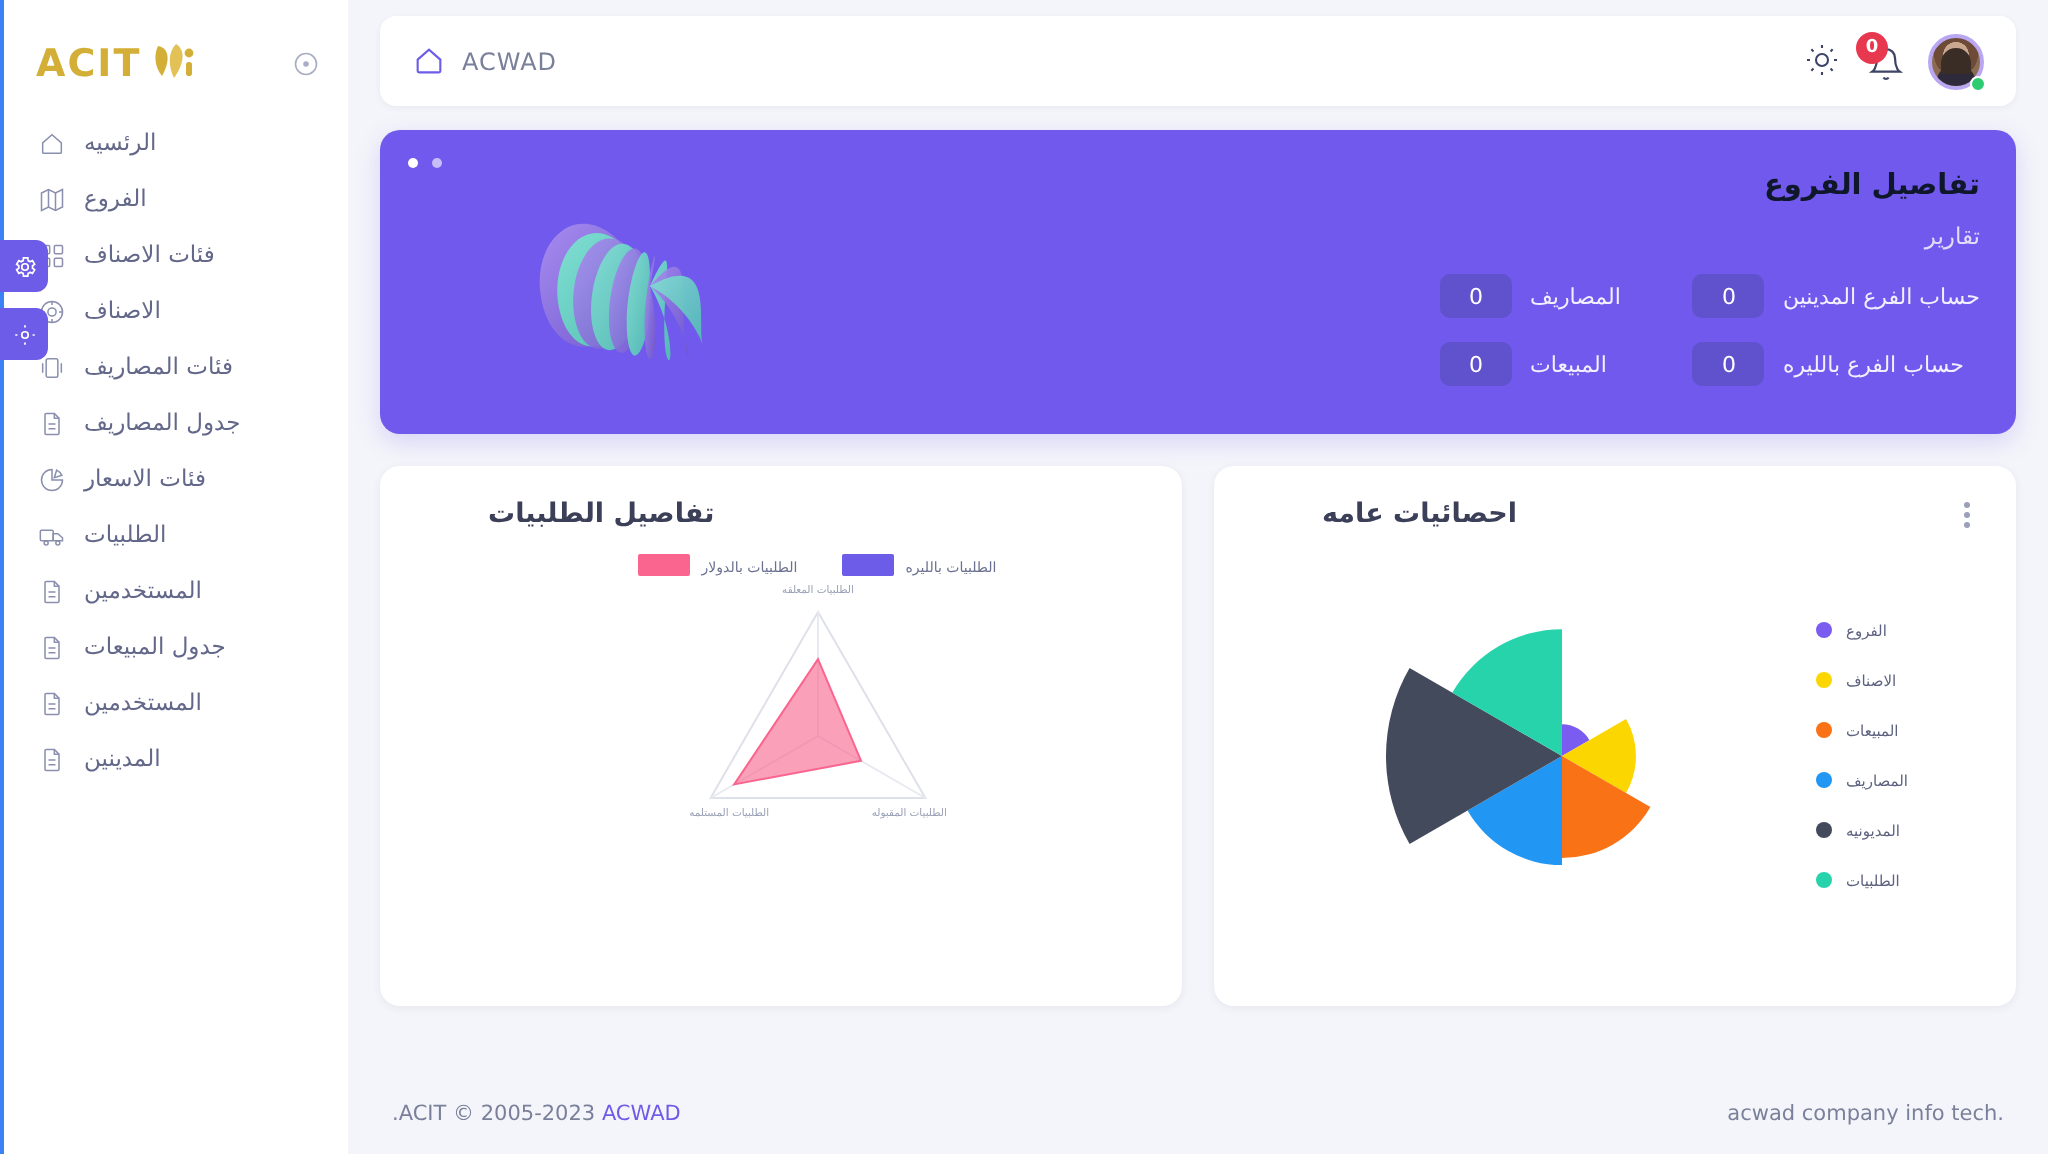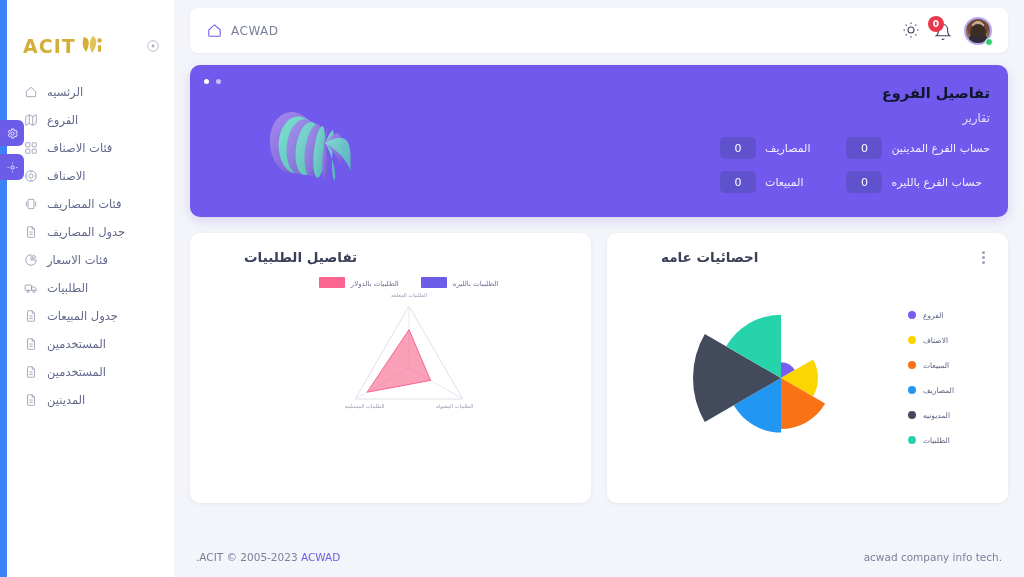--- a/index.html
+++ b/index.html
@@ -148,37 +148,37 @@
     position: absolute; bottom: 0; left: 0; width: 850px; height: 40px;
     display: flex; align-items: center; justify-content: space-between;
     padding: 0 22px; font-size: 10.5px; color: #7b809a;
   }
   .footer a { color: #6c5ce7; text-decoration: none; }
   .footer-right { direction: ltr; }
 
   
   .sidebar {
     width: 174px; height: 577px; background: #ffffff;
-    border-left: 7px solid #3b82f6;
-    display: flex; flex-direction: column; padding-top: 24px;
+    border-left: 2px solid #3b82f6;
+    display: flex; flex-direction: column; padding-top: 10px;
   }
   .side-head {
     display: flex; align-items: center; justify-content: space-between;
     padding: 4px 14px 0 16px; height: 40px;
   }
   .logo { display: flex; align-items: center; gap: 5px; }
   .logo-text {
     font-size: 19px; font-weight: 800; color: #d4af37; letter-spacing: 1px;
     font-family: "DejaVu Sans", "Liberation Sans", sans-serif;
   }
   .collapse-btn { cursor: pointer; }
   .collapse-btn svg { width: 14px; height: 14px; stroke: #a9aec4; fill: none; stroke-width: 1.4; display:block;}
   .nav { margin-top: 14px; display: flex; flex-direction: column; }
   .nav-item {
-    height: 28px; display: flex; align-items: center; justify-content: flex-end;
+    height: 28px; display: flex; justify-content: flex-end;
     gap: 9px; padding: 0 16px; cursor: pointer;
   }
   .nav-label { font-size: 11.5px; color: #63688a; white-space: nowrap; }
   .nav-ico { width: 15px; height: 15px; flex: none; display: flex; align-items: center; justify-content: center; }
   .nav-ico svg { width: 14px; height: 14px; stroke: #8a90ad; fill: none; stroke-width: 1.3; }
 </style>
 </head>
 <body>
 
 <div class="app">
@@ -480,32 +480,32 @@
             <svg viewBox="0 0 24 24">
               <rect x="2" y="7" width="11" height="9" rx="1"></rect>
               <path d="M13 10h4l4 3.5V16h-8z"></path>
               <circle cx="7" cy="18" r="1.7"></circle>
               <circle cx="17" cy="18" r="1.7"></circle>
             </svg>
           </span>
       </div>
 
       <div class="nav-item">
-        <span class="nav-label">جدول المبيعات</span>
+        <span class="nav-label">المستخدمين</span>
         <span class="nav-ico">
             <svg viewBox="0 0 24 24">
               <path d="M14 3H7a1 1 0 0 0-1 1v16a1 1 0 0 0 1 1h10a1 1 0 0 0 1-1V7z"></path>
               <path d="M14 3v4h4"></path>
               <path d="M9 12h6M9 16h6"></path>
             </svg>
           </span>
       </div>
 
       <div class="nav-item">
-        <span class="nav-label">المستخدمين</span>
+        <span class="nav-label">جدول المبيعات</span>
         <span class="nav-ico">
             <svg viewBox="0 0 24 24">
               <path d="M14 3H7a1 1 0 0 0-1 1v16a1 1 0 0 0 1 1h10a1 1 0 0 0 1-1V7z"></path>
               <path d="M14 3v4h4"></path>
               <path d="M9 12h6M9 16h6"></path>
             </svg>
           </span>
       </div>
 
       <div class="nav-item">

